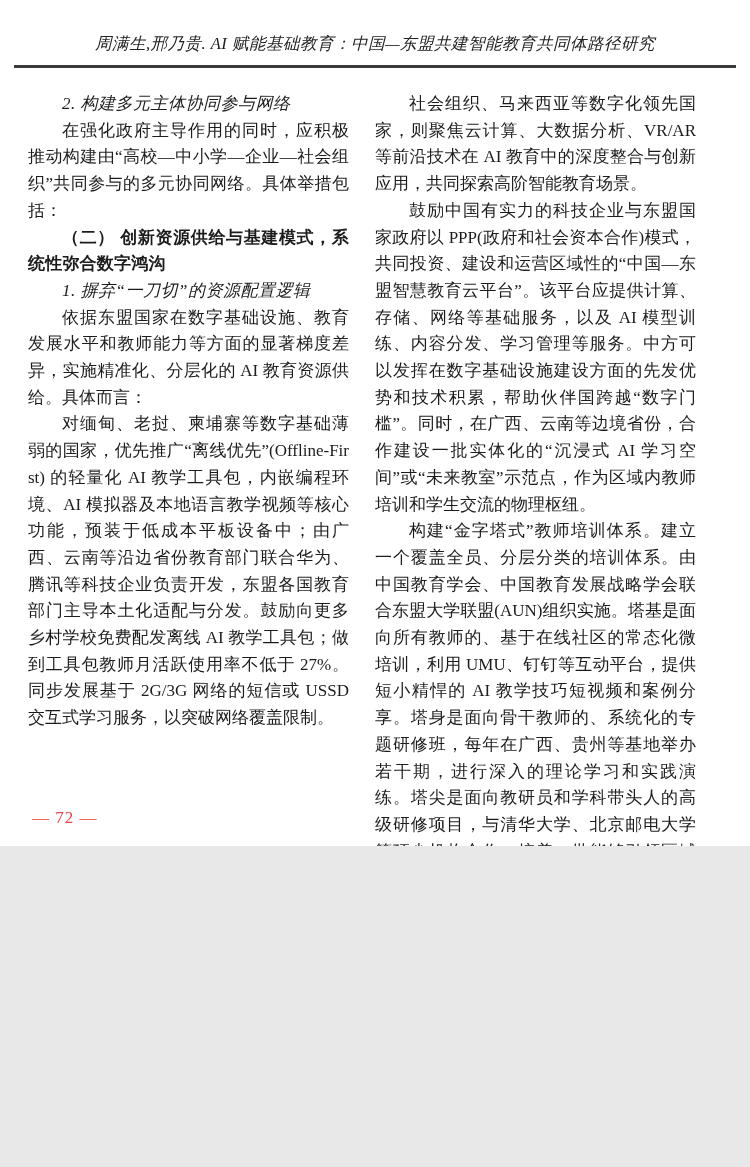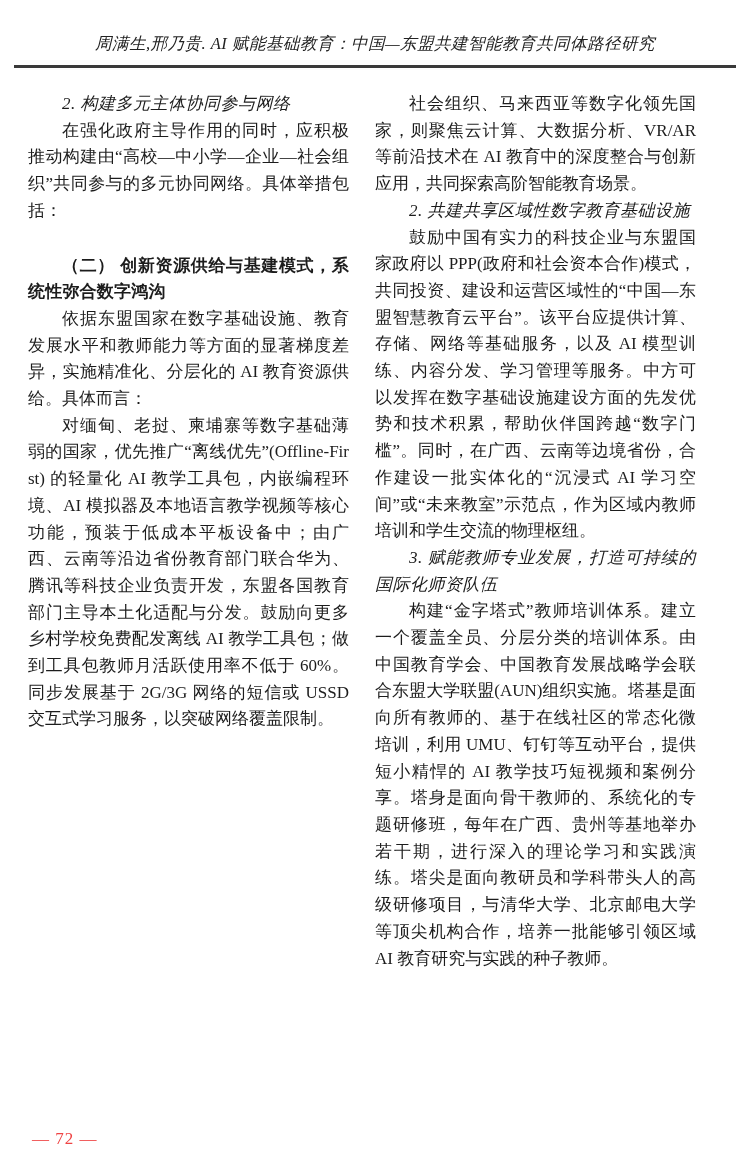--- a/index.html
+++ b/index.html
@@ -1,19 +1,19 @@
 <!DOCTYPE html>
 <html><head>
 <meta charset="utf-8">
 <style>
   html, body { margin: 0; padding: 0; background: #e8e8e8; }
   .page {
     position: relative;
     width: 750px;
-    height: 1167px;
+    height: 846px;
     margin: 0 auto;
     background: #ffffff;
     font-family: "Liberation Serif", serif;
     color: #1c1c1c;
     overflow: hidden;
     box-sizing: border-box;
   }
   .running-head {
     position: absolute;
     top: 33px;
@@ -55,21 +55,20 @@
   }
   .h-kaiti {
     font-style: italic;
     letter-spacing: 0.5px;
   }
   .h-bold {
     font-family: "Liberation Sans", sans-serif;
     font-weight: 700;
     font-style: normal;
     letter-spacing: 0.2px;
-    margin-top: 28px;
   }
   .page-number {
     position: absolute;
     left: 32px;
     bottom: 18px;
     font-size: 17px;
     letter-spacing: 1px;
     color: #ef4444;
     white-space: nowrap;
   }
@@ -82,29 +81,28 @@
   <div class="running-head">周满生,邢乃贵. AI 赋能基础教育：中国—东盟共建智能教育共同体路径研究</div>
 
   <div class="header-rule"></div>
 
   <div class="columns">
 
     <section class="col">
       <p class="h-kaiti">2. 构建多元主体协同参与网络</p>
       <p class="para">在强化政府主导作用的同时，应积极推动构建由“高校—中小学—企业—社会组织”共同参与的多元协同网络。具体举措包括：</p>
       <p class="h-bold">（二） 创新资源供给与基建模式，系统性弥合数字鸿沟</p>
+      <p class="h-kaiti">1. 摒弃“一刀切”的资源配置逻辑</p>
       <p class="para">依据东盟国家在数字基础设施、教育发展水平和教师能力等方面的显著梯度差异，实施精准化、分层化的 AI 教育资源供给。具体而言：</p>
-      <p class="para">对缅甸、老挝、柬埔寨等数字基础薄弱的国家，优先推广“离线优先”(Offline-First) 的轻量化 AI 教学工具包，内嵌编程环境、AI 模拟器及本地语言教学视频等核心功能，预装于低成本平板设备中；由广西、云南等沿边省份教育部门联合华为、腾讯等科技企业负责开发，东盟各国教育部门主导本土化适配与分发。鼓励向更多乡村学校免费配发离线 AI 教学工具包；做到工具包教师月活跃使用率不低于 60%。同步发展基于 2G/3G 网络的短信或 USSD 交互式学习服务，以突破网络覆盖限制。</p>
+      <p class="para">对缅甸、老挝、柬埔寨等数字基础薄弱的国家，优先推广“离线优先”(Offline-First) 的轻量化 AI 教学工具包，内嵌编程环境、AI 模拟器及本地语言教学视频等核心功能，预装于低成本平板设备中；由广西、云南等沿边省份教育部门联合华为、腾讯等科技企业负责开发，东盟各国教育部门主导本土化适配与分发。鼓励向更多乡村学校免费配发离线 AI 教学工具包；做到工具包教师月活跃使用率不低于 27%。同步发展基于 2G/3G 网络的短信或 USSD 交互式学习服务，以突破网络覆盖限制。</p>
     </section>
 
     <section class="col">
       <p class="para">社会组织、马来西亚等数字化领先国家，则聚焦云计算、大数据分析、VR/AR 等前沿技术在 AI 教育中的深度整合与创新应用，共同探索高阶智能教育场景。</p>
-      <p class="h-kaiti">2. 共建共享区域性数字教育基础设施</p>
       <p class="para">鼓励中国有实力的科技企业与东盟国家政府以 PPP(政府和社会资本合作)模式，共同投资、建设和运营区域性的“中国—东盟智慧教育云平台”。该平台应提供计算、存储、网络等基础服务，以及 AI 模型训练、内容分发、学习管理等服务。中方可以发挥在数字基础设施建设方面的先发优势和技术积累，帮助伙伴国跨越“数字门槛”。同时，在广西、云南等边境省份，合作建设一批实体化的“沉浸式 AI 学习空间”或“未来教室”示范点，作为区域内教师培训和学生交流的物理枢纽。</p>
-      <p class="h-kaiti">3. 赋能教师专业发展，打造可持续的国际化师资队伍</p>
       <p class="para">构建“金字塔式”教师培训体系。建立一个覆盖全员、分层分类的培训体系。由中国教育学会、中国教育发展战略学会联合东盟大学联盟(AUN)组织实施。塔基是面向所有教师的、基于在线社区的常态化微培训，利用 UMU、钉钉等互动平台，提供短小精悍的 AI 教学技巧短视频和案例分享。塔身是面向骨干教师的、系统化的专题研修班，每年在广西、贵州等基地举办若干期，进行深入的理论学习和实践演练。塔尖是面向教研员和学科带头人的高级研修项目，与清华大学、北京邮电大学等顶尖机构合作，培养一批能够引领区域 AI 教育研究与实践的种子教师。</p>
     </section>
 
   </div>
 
   <div class="page-number">— 72 —</div>
 
 </div>
 
 </body></html>

